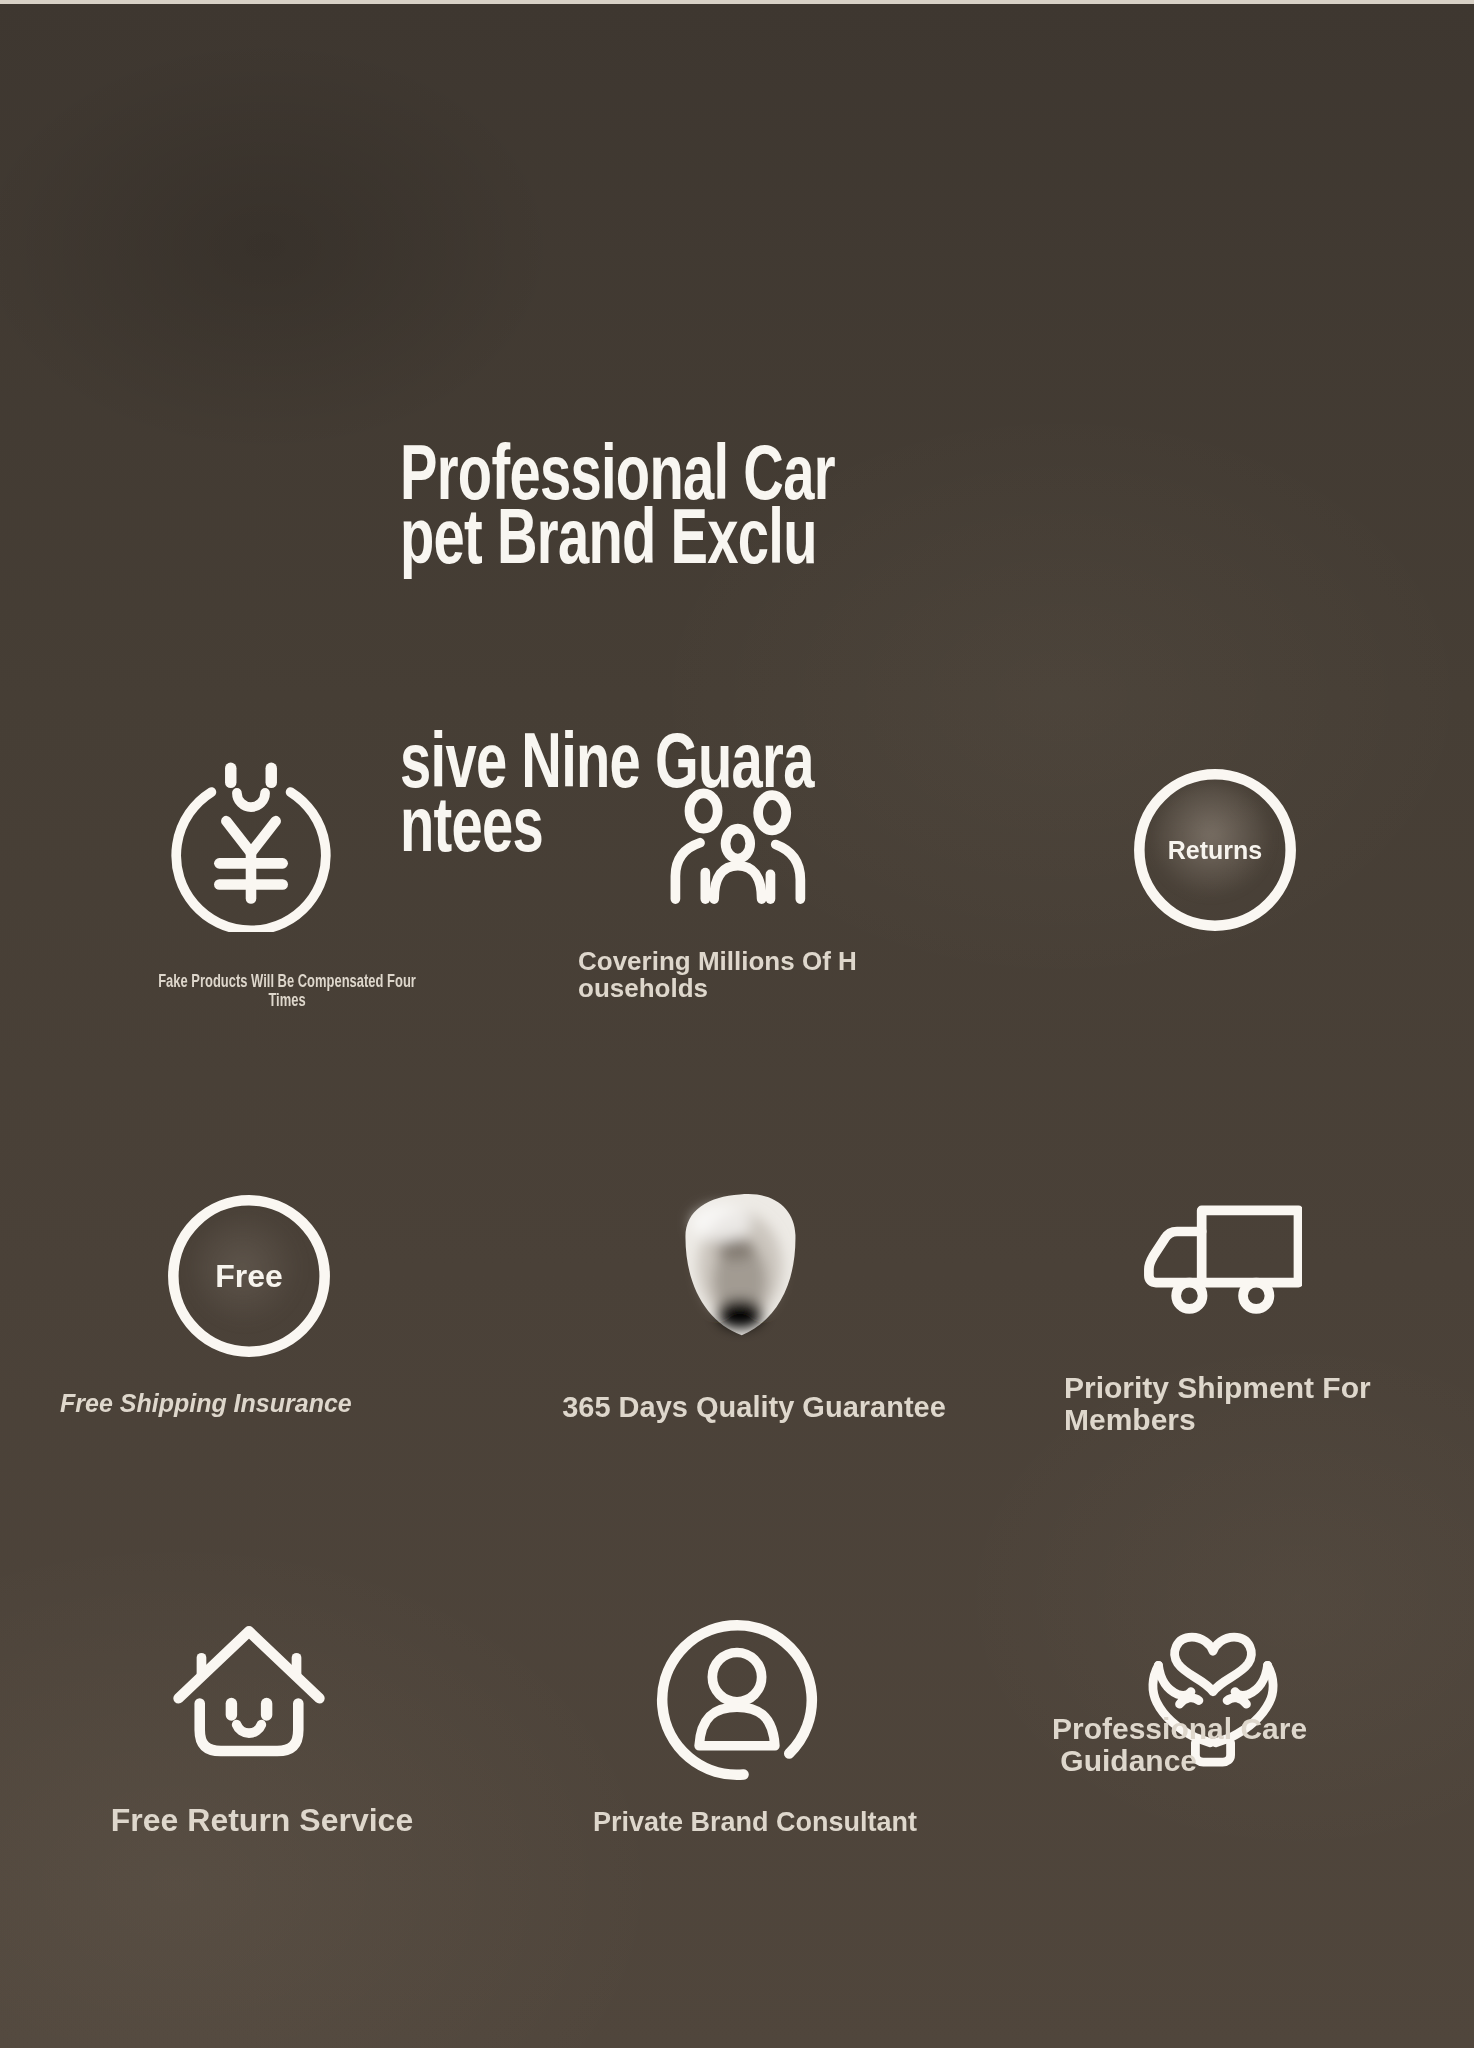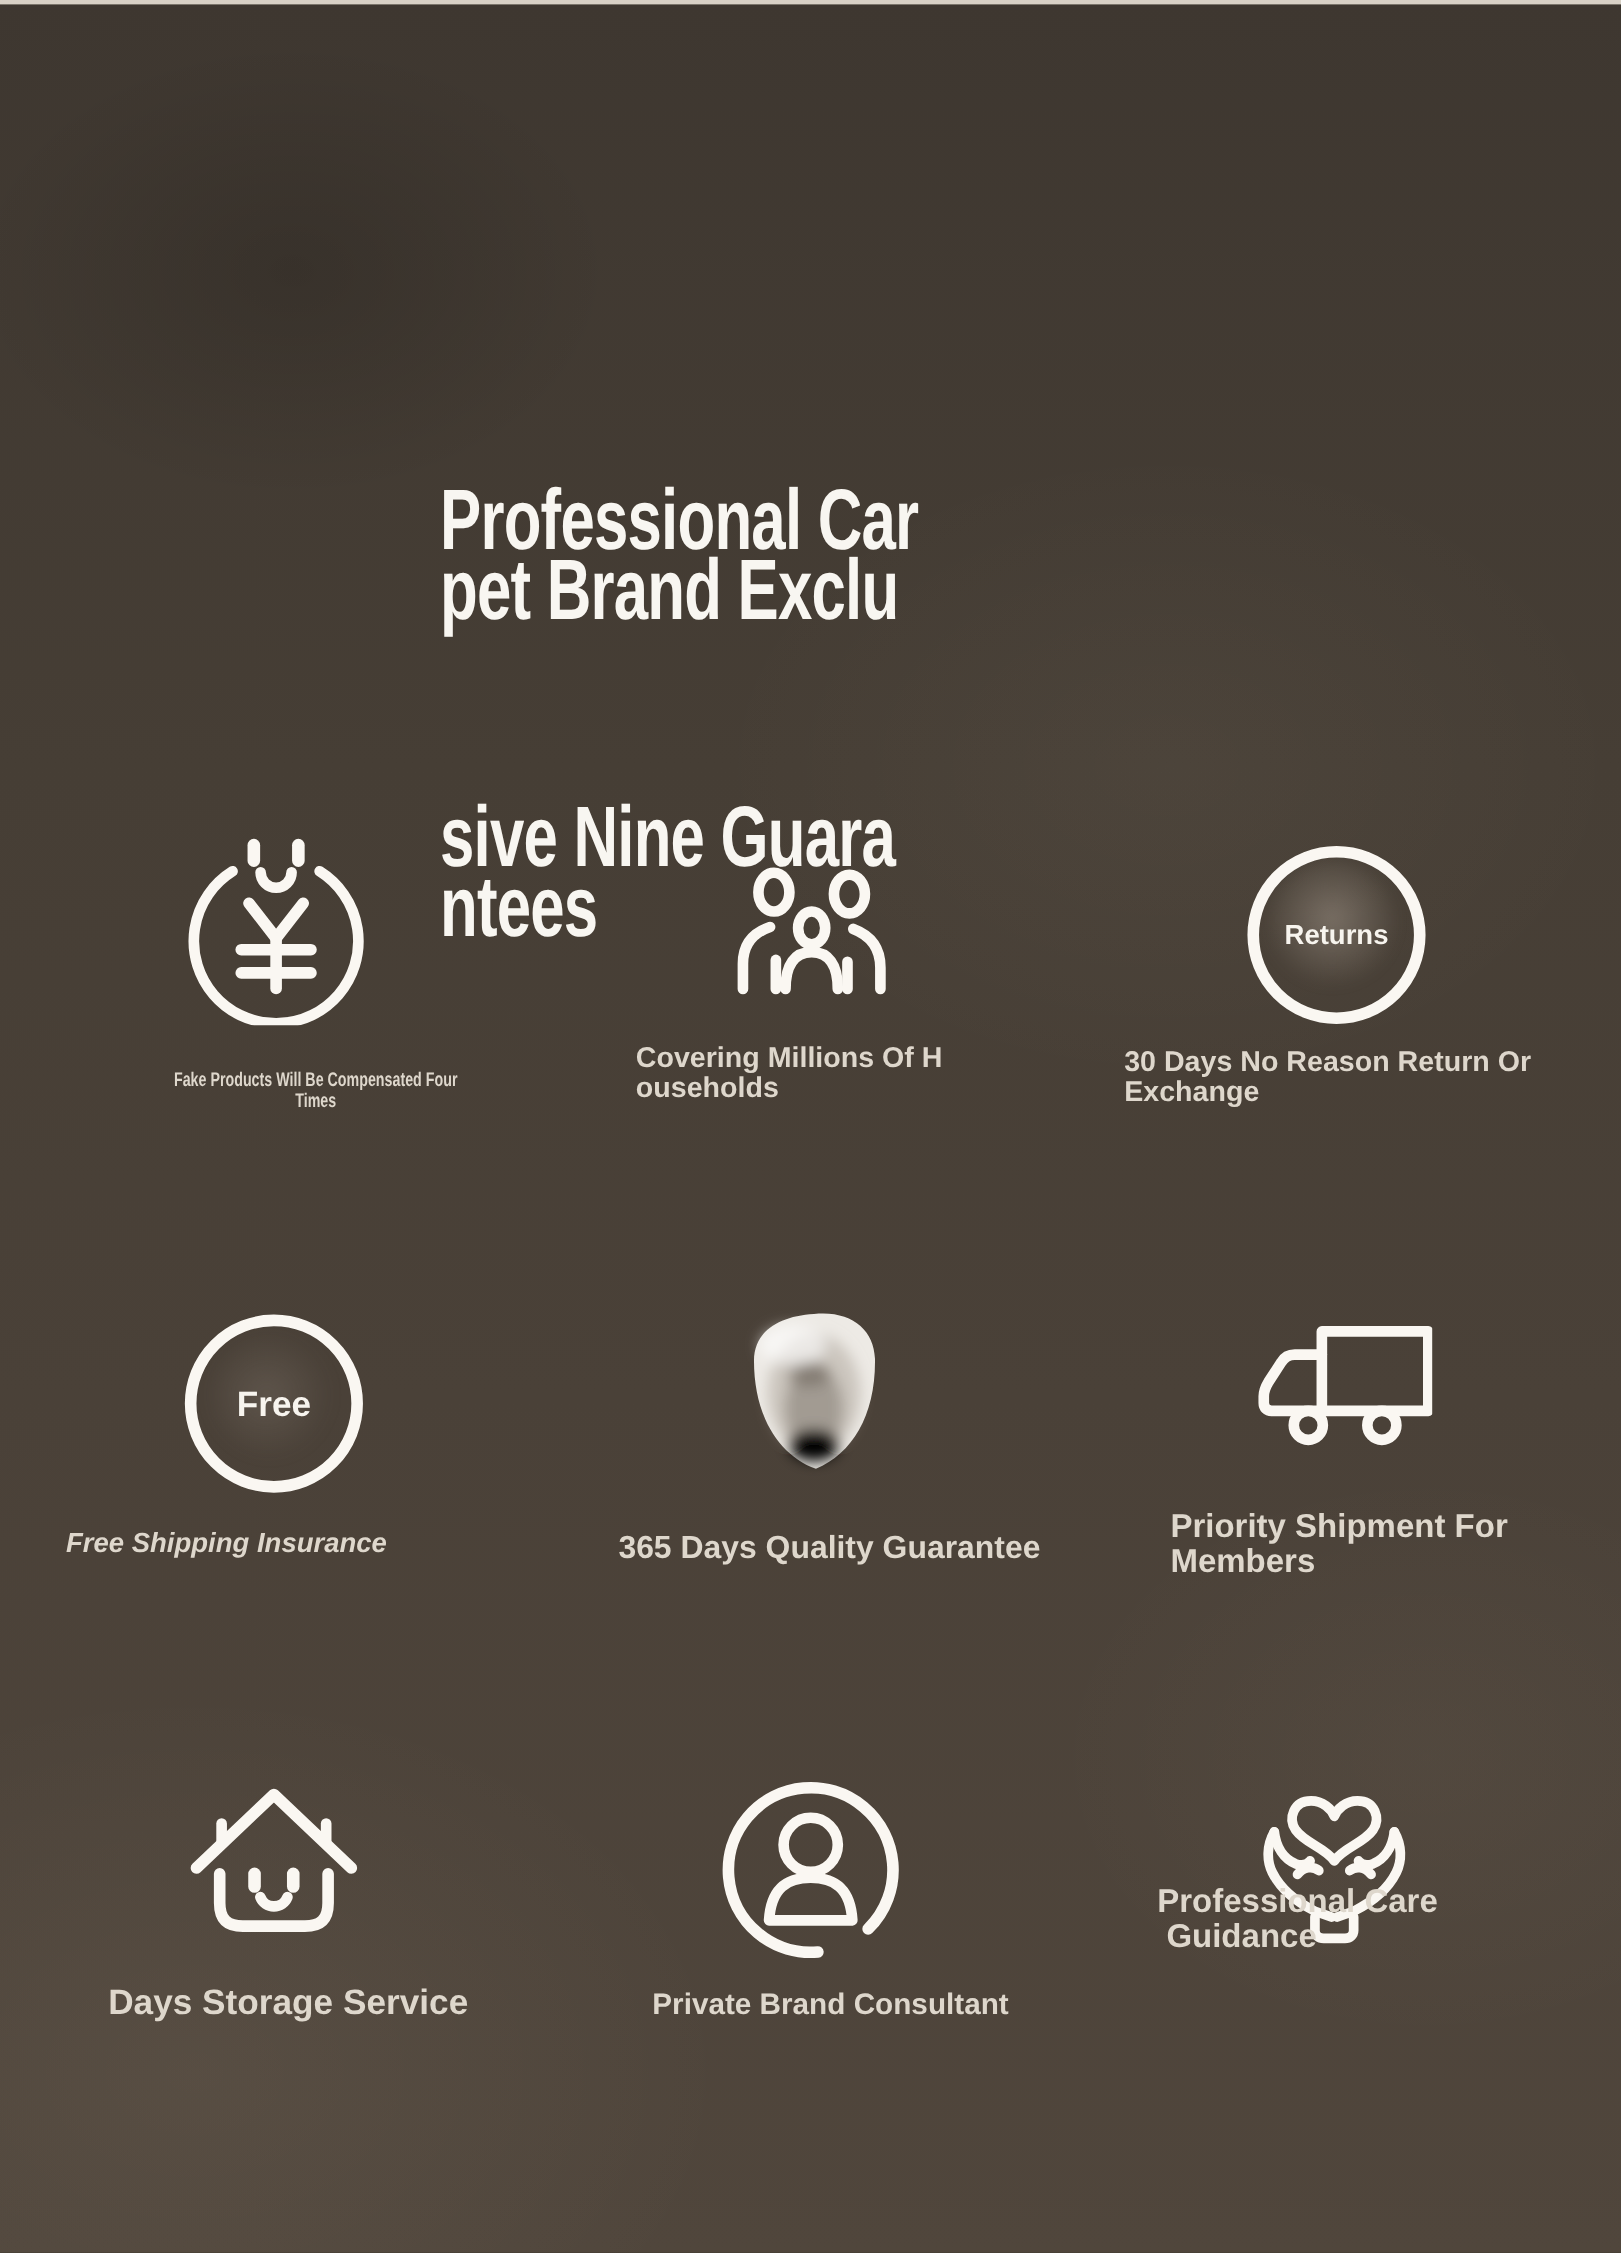--- a/index.html
+++ b/index.html
@@ -102,22 +102,20 @@
   </div>
   <div class="caption cap-r1c2">Covering Millions Of H
 ouseholds</div>
 
   <div class="icon" style="left:1127px;top:762px;">
     <svg width="176" height="176" viewBox="0 0 200 200" fill="none" stroke="#faf7f2">
       <circle cx="100" cy="100" r="86" stroke-width="12"></circle>
     </svg>
   </div>
   <div class="badge badge-returns">Returns</div>
-  <div class="caption cap-r1c3">30 Days No Reason Return Or
-Exchange</div>
 
   <div class="icon" style="left:161px;top:1188px;">
     <svg width="176" height="176" viewBox="0 0 200 200" fill="none" stroke="#faf7f2">
       <circle cx="100" cy="100" r="86" stroke-width="12"></circle>
     </svg>
   </div>
   <div class="badge badge-free">Free</div>
   <div class="caption cap-r2c1">Free Shipping Insurance</div>
 
   <div class="icon" style="left:652px;top:1182px;">
@@ -154,21 +152,21 @@
     <svg width="176" height="176" viewBox="0 0 200 200" fill="none" stroke="#faf7f2" stroke-linecap="round" stroke-linejoin="round">
       <path d="M20,98 L100,22 L180,98" stroke-width="12"></path>
       <path d="M46,70 L46,52" stroke-width="11"></path>
       <path d="M154,70 L154,52" stroke-width="11"></path>
       <path d="M44,104 L44,134 C44,151 52,158 68,158 L132,158 C148,158 156,151 156,134 L156,104" stroke-width="12"></path>
       <path d="M80,104 L80,117" stroke-width="13"></path>
       <path d="M120,104 L120,117" stroke-width="13"></path>
       <path d="M86,128 A15 15 0 0 0 114,128" stroke-width="11"></path>
     </svg>
   </div>
-  <div class="caption cap-r3c1">Days Storage Service</div>
+  <div class="caption cap-r3c1">Free Return Service</div>
 
   <div class="icon" style="left:649px;top:1612px;">
     <svg width="176" height="176" viewBox="0 0 200 200" fill="none" stroke="#faf7f2" stroke-linecap="round" stroke-linejoin="round">
       <circle cx="100" cy="100" r="85" stroke-width="12" stroke-dasharray="475 59" transform="rotate(85 100 100)"></circle>
       <circle cx="100" cy="74" r="28" stroke-width="11"></circle>
       <path d="M57,152 C59,118 76,108 100,108 C124,108 141,118 143,152 Z" stroke-width="11"></path>
     </svg>
   </div>
   <div class="caption cap-r3c2">Private Brand Consultant</div>
 

